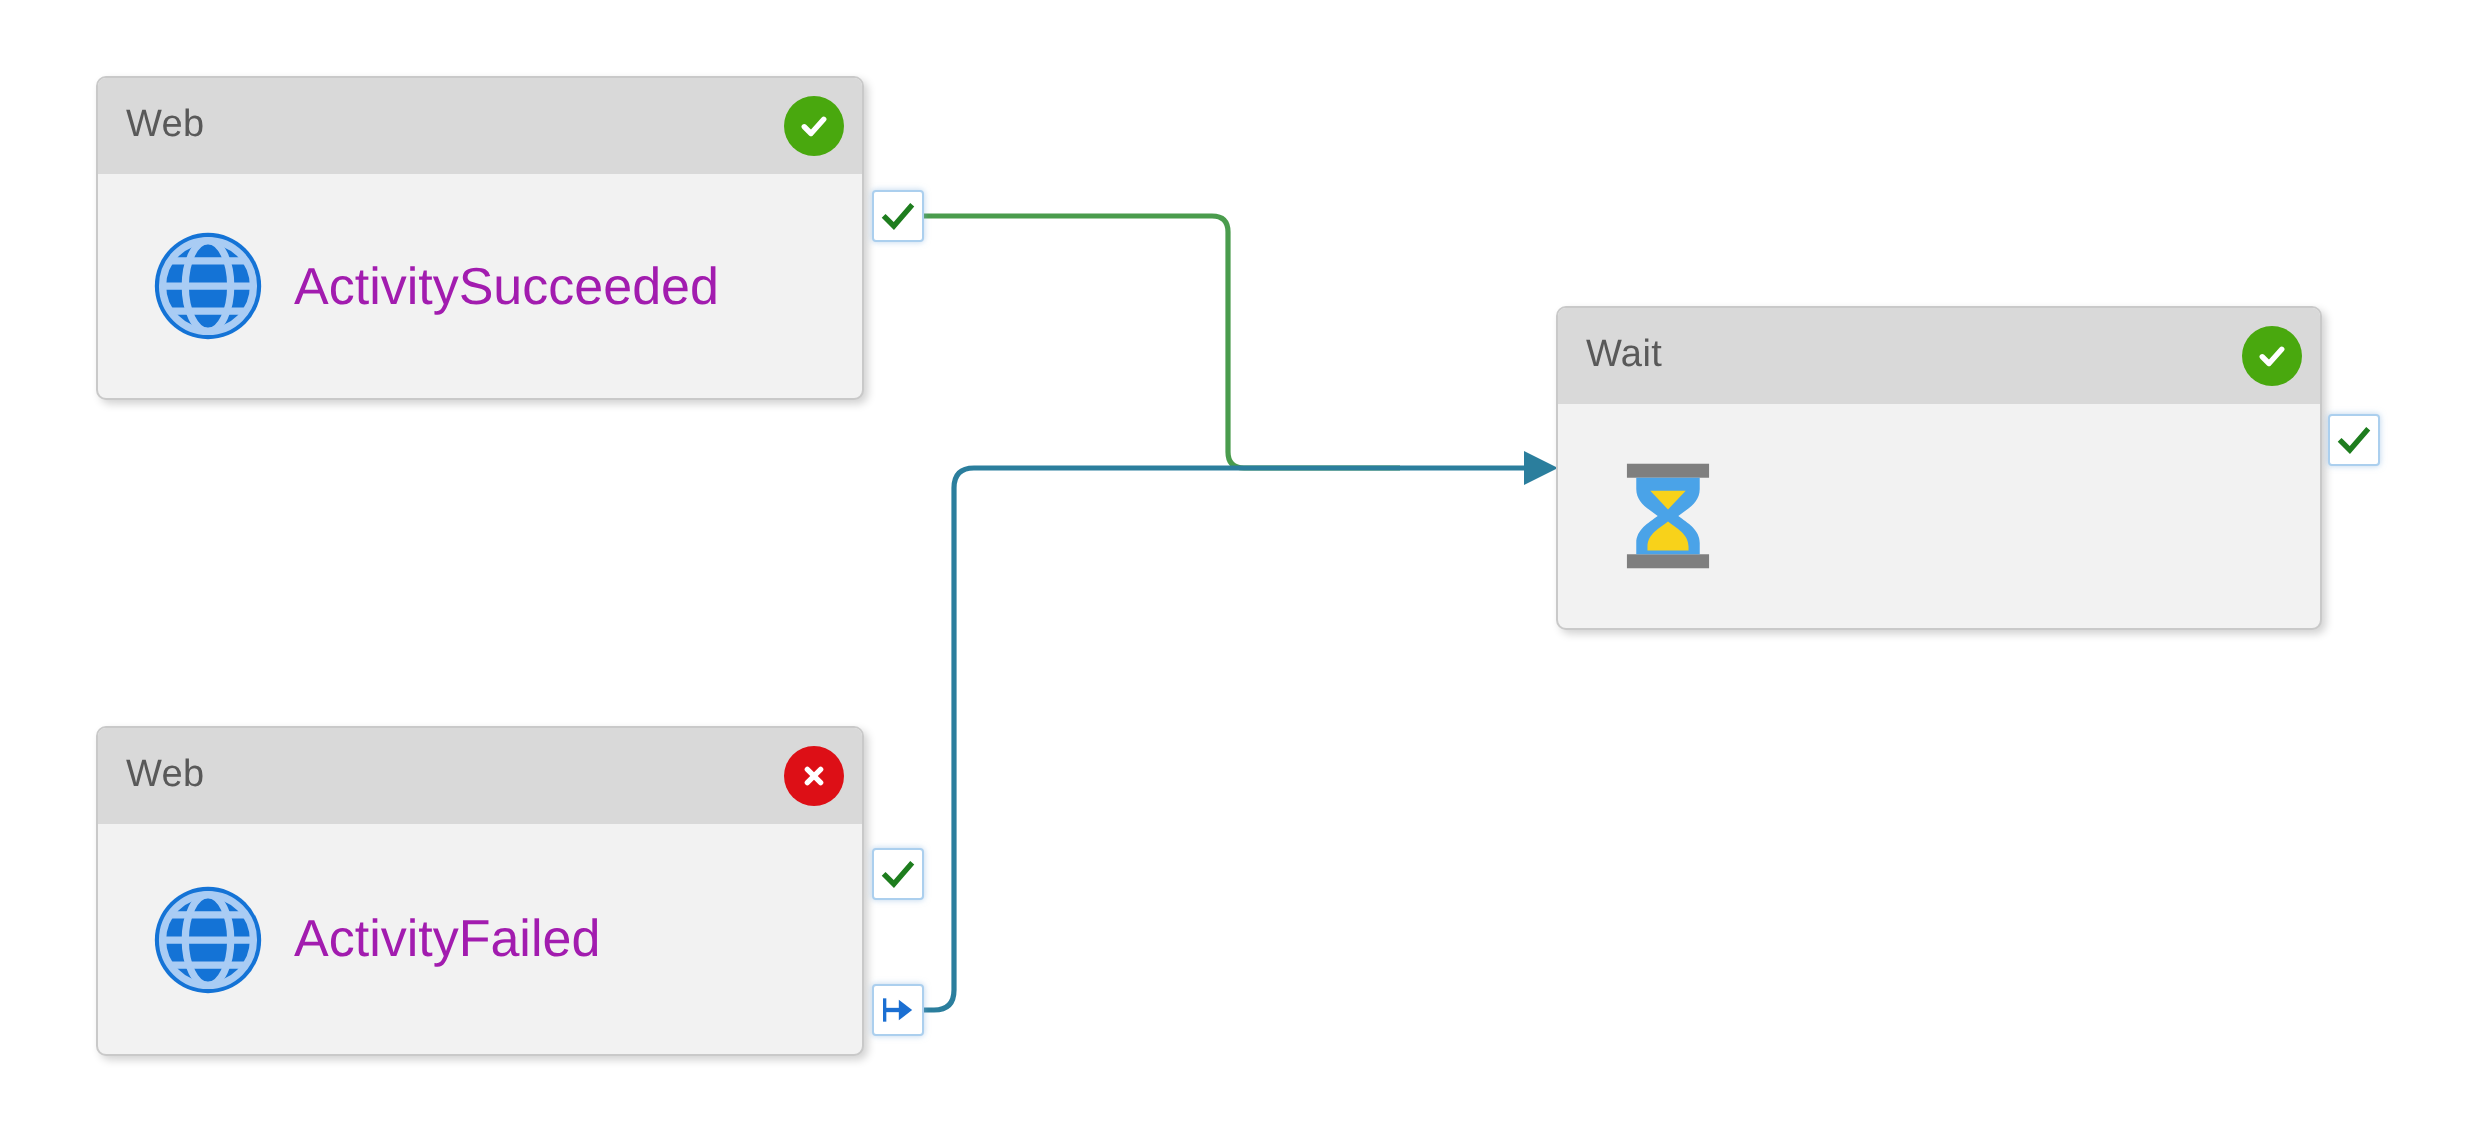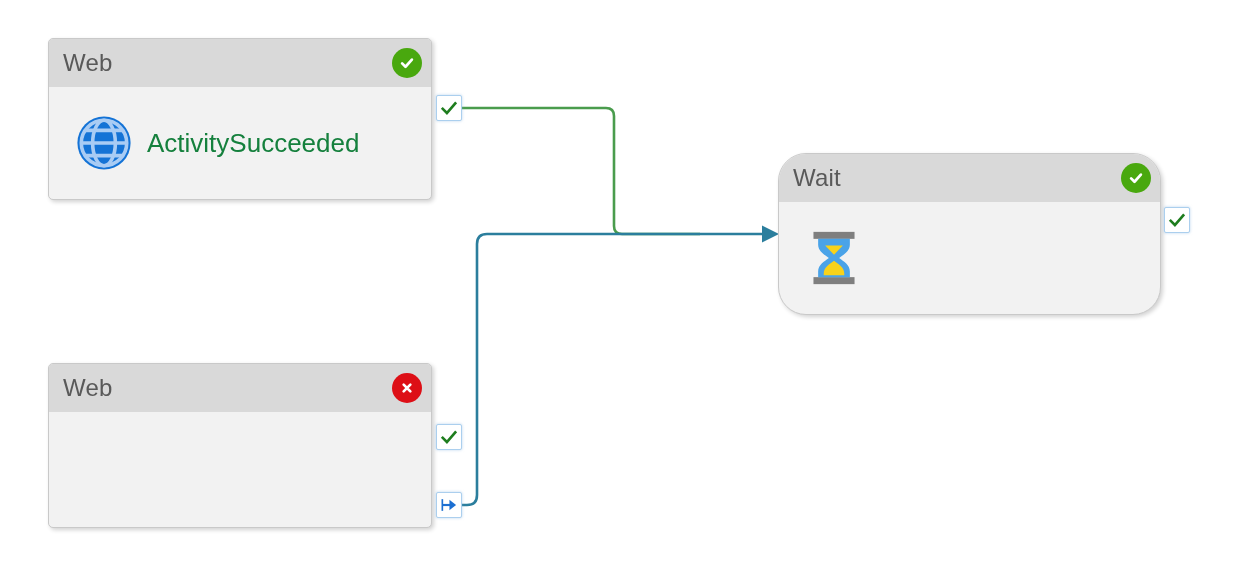--- a/index.html
+++ b/index.html
@@ -46,21 +46,21 @@
   .node-header {
     height: 48px;
     background: #d9d9d9;
     display: flex;
     align-items: center;
     justify-content: space-between;
     padding: 0 9px 0 14px;
     box-sizing: border-box;
   }
   .node-title {
-    font-size: 24px;
+    font-size: 19px;
     color: #595959;
     letter-spacing: 0.2px;
   }
   .badge {
     width: 30px;
     height: 30px;
     border-radius: 50%;
     display: flex;
     align-items: center;
     justify-content: center;
@@ -81,21 +81,21 @@
     height: 58px;
     margin-right: 14px;
     display: flex;
     align-items: center;
     justify-content: center;
     flex: 0 0 auto;
   }
   .activity-name {
     font-size: 26px;
     font-weight: 300;
-    color: #15803d;
+    color: #a21caf;
     white-space: nowrap;
   }
 
   .port {
     position: absolute;
     width: 26px;
     height: 26px;
     background: #ffffff;
     border: 1px solid #abcfee;
     border-radius: 2px;
@@ -145,23 +145,38 @@
 
   <div class="node" style="left:48px; top:363px; width:384px; height:165px;">
     <div class="node-header">
       <span class="node-title">Web</span>
       <span class="badge badge-error">
         <svg width="16" height="16" viewBox="0 0 24 24">
           <path d="M7 7 L17 17 M17 7 L7 17" fill="none" stroke="#ffffff" stroke-width="4" stroke-linecap="round"></path>
         </svg>
       </span>
     </div>
-  </div>
-
-  <div class="node" style="left:778px; top:153px; width:383px; height:162px;border-radius:28px;">
+    <div class="node-body">
+      <span class="activity-icon">
+        <svg width="58" height="58" viewBox="0 0 24 24">
+          <circle cx="12" cy="12" r="11" fill="#1473d6"></circle>
+          <g fill="none" stroke="#a9ccf4" stroke-width="1.5">
+            <circle cx="12" cy="12" r="9.4"></circle>
+            <ellipse cx="12" cy="12" rx="4.7" ry="9.4"></ellipse>
+            <line x1="2.6" y1="12" x2="21.4" y2="12"></line>
+            <line x1="4.4" y1="6.8" x2="19.6" y2="6.8"></line>
+            <line x1="4.4" y1="17.2" x2="19.6" y2="17.2"></line>
+          </g>
+        </svg>
+      </span>
+      <span class="activity-name">ActivityFailed</span>
+    </div>
+  </div>
+
+  <div class="node" style="left:778px; top:153px; width:383px; height:162px;">
     <div class="node-header">
       <span class="node-title">Wait</span>
       <span class="badge badge-success">
         <svg width="18" height="18" viewBox="0 0 24 24">
           <path d="M5.5 12.5 L10 17 L18.5 7.5" fill="none" stroke="#ffffff" stroke-width="3.6" stroke-linecap="round" stroke-linejoin="round"></path>
         </svg>
       </span>
     </div>
     <div class="node-body">
       <span class="activity-icon">

